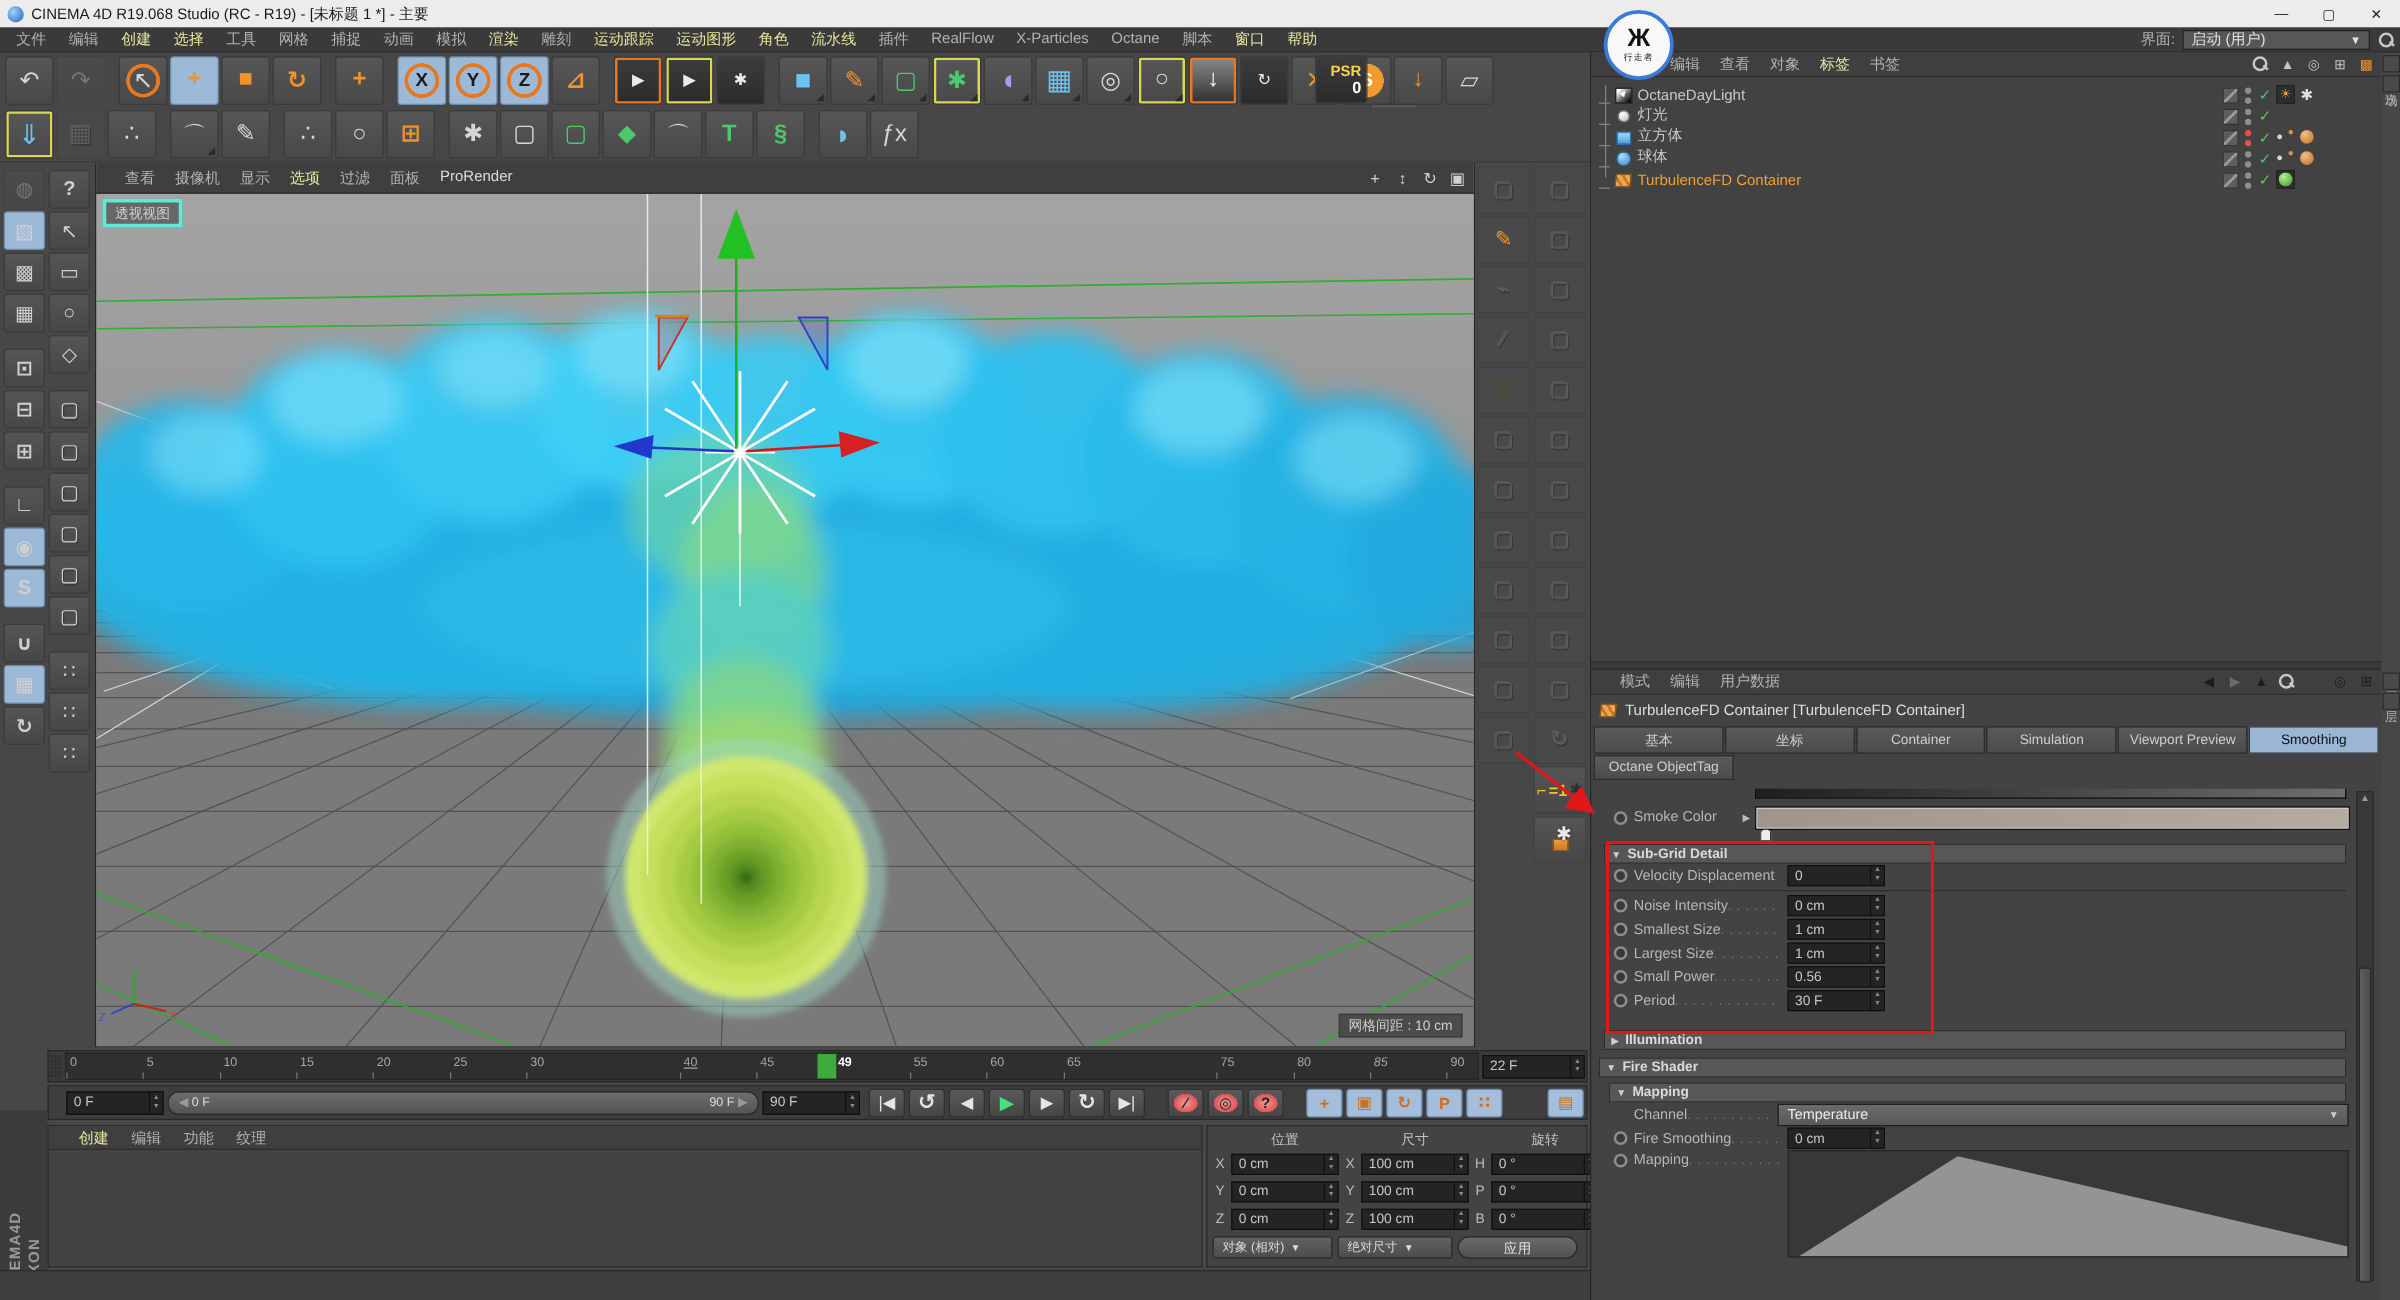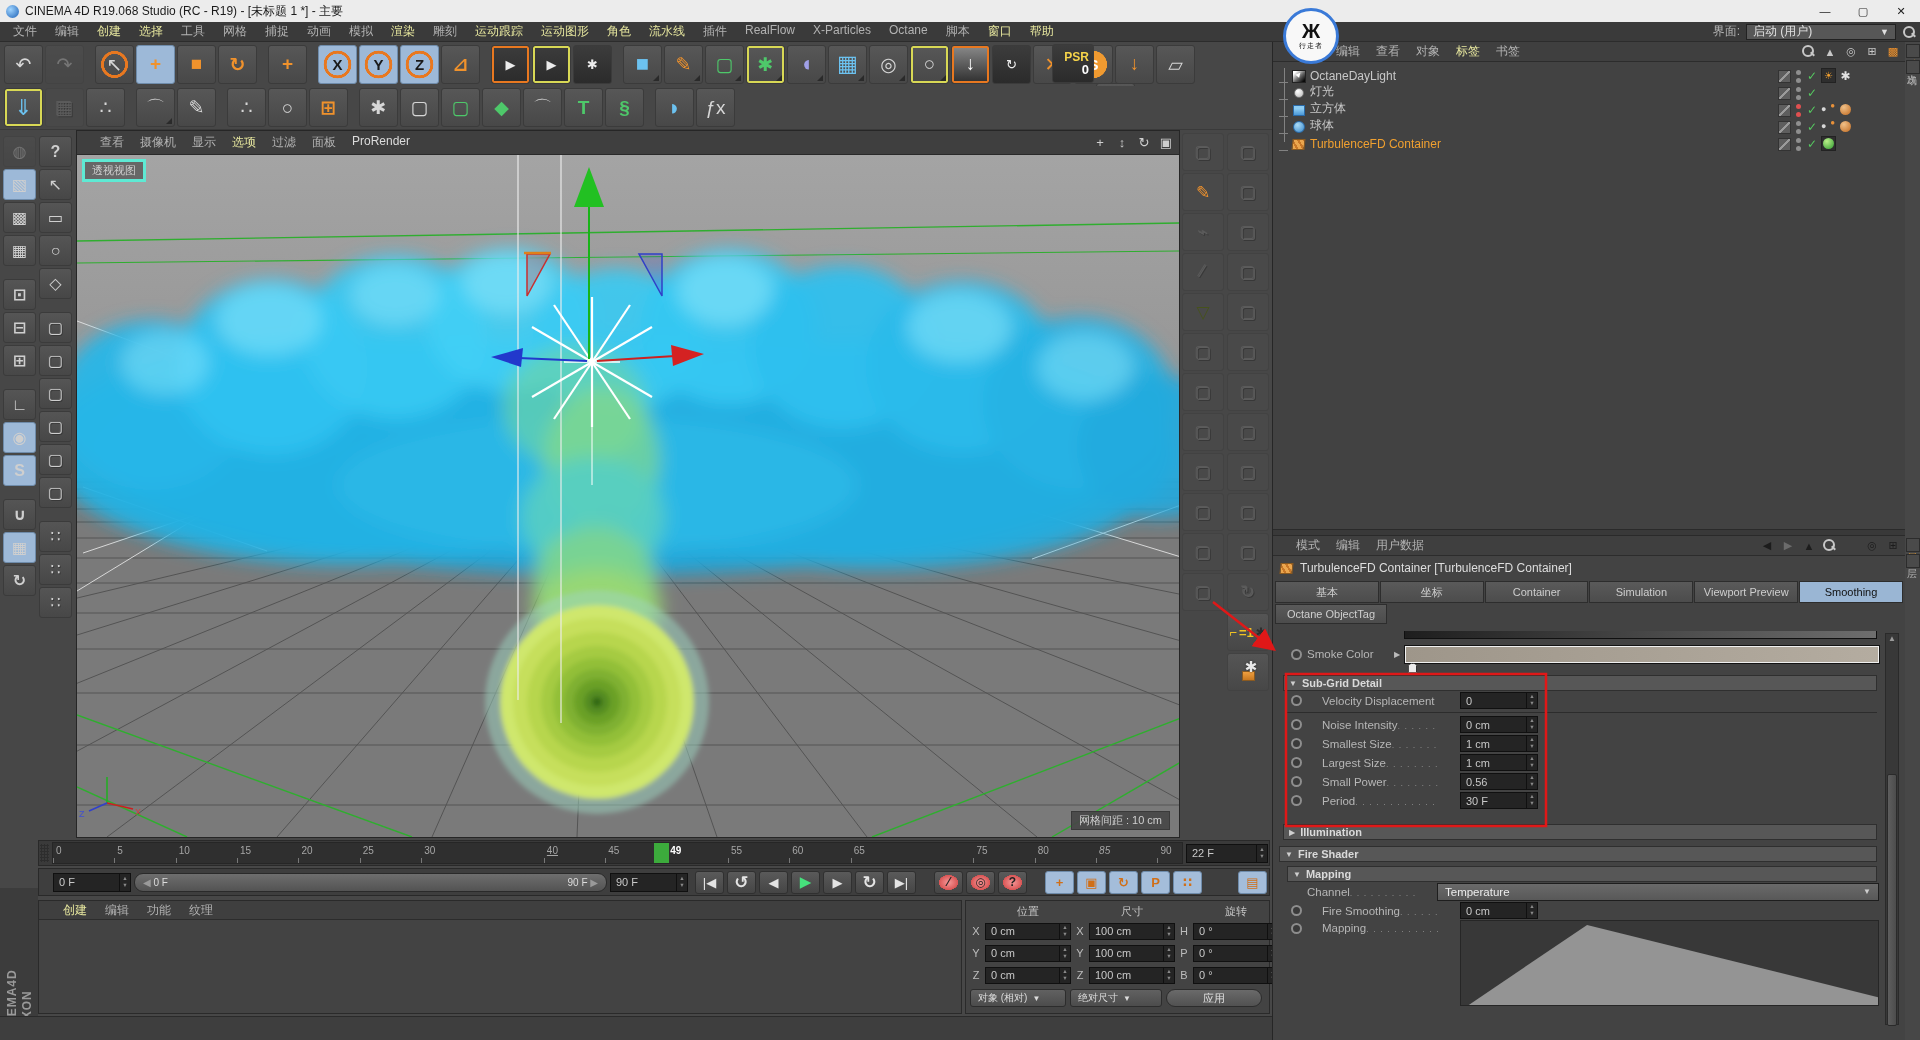--- a/index.html
+++ b/index.html
@@ -141,21 +141,21 @@
   .tag-ball{width:11px;height:11px;border-radius:50%;background:radial-gradient(circle at 35% 30%,#b8f088,#2f9a30)}
   #splitter{height:6px;background:#393939;border-bottom:1px solid #2a2a2a}
   #amtitle{height:24px;display:flex;align-items:center;gap:7px;padding:0 7px;color:#dedede;background:#434343}
   #amtabs{display:flex;gap:1px;padding:1px 2px 0 2px;background:#434343}
   .atab{flex:1;height:22px;background:linear-gradient(#5a5a5a,#4c4c4c);border:1px solid #2d2d2d;display:flex;align-items:center;justify-content:center;color:#cecece;font-size:11px;white-space:nowrap}
   .atab.active{background:#9ab6d4;color:#101010}
   #amtab2row{display:flex;padding:1px 2px;background:#434343}
   #amtab2{width:112px;height:20px;background:linear-gradient(#5a5a5a,#4c4c4c);border:1px solid #2d2d2d;display:flex;align-items:center;justify-content:center;color:#cecece;font-size:11px}
   #amcontent{position:relative;height:402px;padding:4px 26px 0 10px;overflow:hidden;font-size:11.5px}
   .rad{width:11px;height:11px;border-radius:50%;border:2px solid #8e8e8e;background:#3a3a3a;flex:none}
-  .prow{display:flex;align-items:center;gap:20px;height:19px;padding-left:8px}
+  .prow{display:flex;align-items:center;gap:5px;height:19px;padding-left:8px}
   .lblw{flex:0 0 118px;display:flex;align-items:baseline;overflow:hidden}
   .plbl{color:#b6b6b6;white-space:nowrap}
   .ldr{flex:1;overflow:hidden;white-space:nowrap;color:#8a8a8a;font-size:9px;letter-spacing:1px}
   .ldr::after{content:" . . . . . . . . . . . . . . . . . ."}
   .shead{height:16px;background:#575757;border:1px solid #2f2f2f;display:flex;align-items:center;gap:5px;padding:0 5px;color:#dadada;font-weight:bold;font-size:11px;margin-right:2px}
   .shead .tri{font-size:8px;color:#cfcfcf}
   .divline{height:1px;background:#2c2c2c;margin:2px 2px 2px 4px}
   .sliver{height:8px;margin:2px 2px 0 121px;background:linear-gradient(90deg,#1e1e1e,#6e6e6e);border:1px solid #101010;border-top:none}
   #smokerow{display:flex;align-items:center;gap:5px;height:22px;padding-left:8px;margin-top:4px}
   #smokebar{flex:1;height:17px;background:linear-gradient(90deg,#9e968a,#b4aca0);border:1px solid #f0f0f0;outline:1px solid #141414;position:relative}

